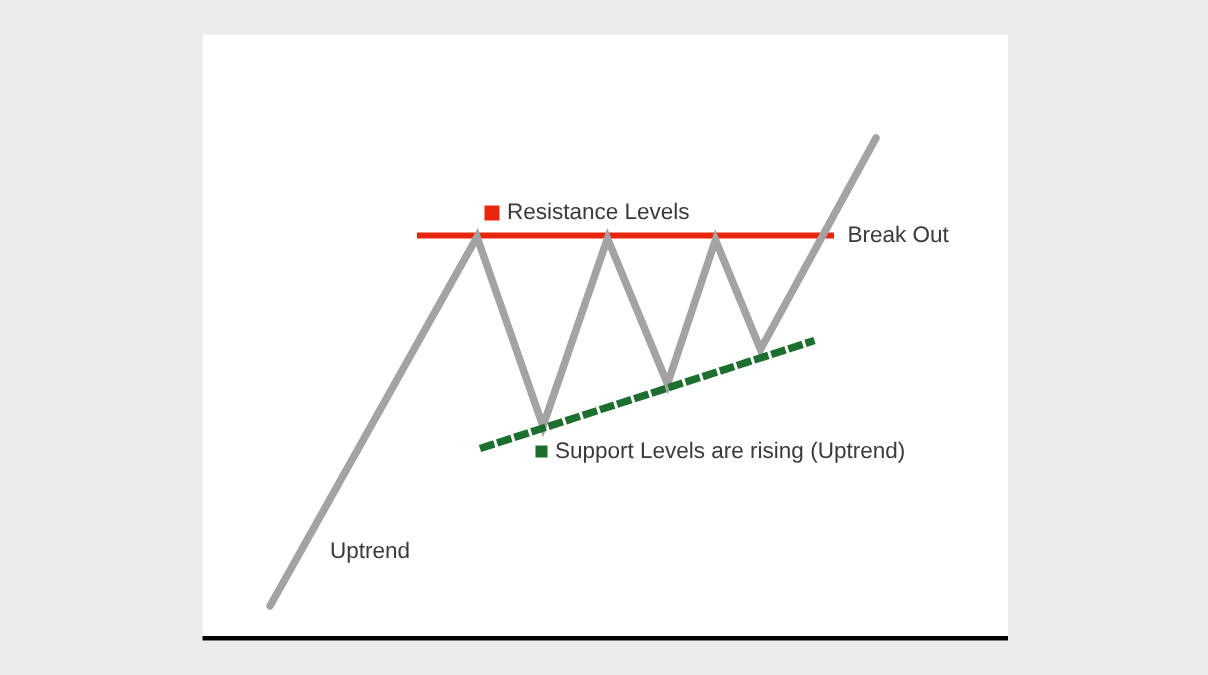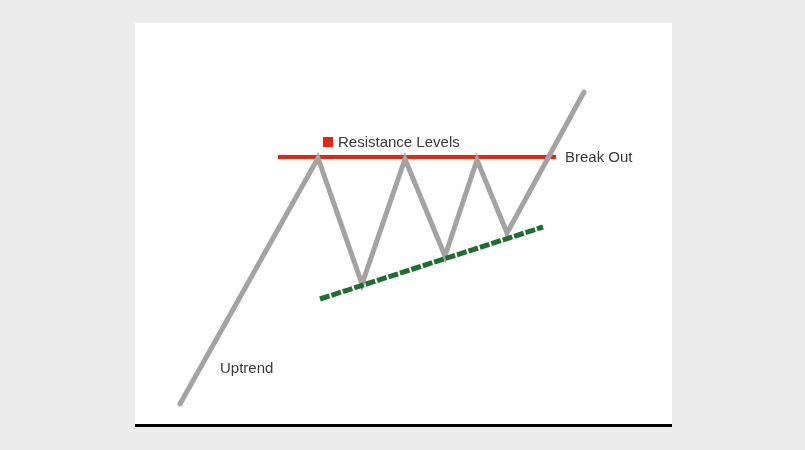--- a/index.html
+++ b/index.html
@@ -68,19 +68,23 @@
 
     <div class="anno anno-resistance" style="color: rgb(58, 58, 58);">
       <span class="marker lg" style="background: rgb(232, 38, 13);"></span>
       <span>Resistance Levels</span>
     </div>
 
     <div class="anno anno-breakout" style="color: rgb(58, 58, 58);">
       <span>Break Out</span>
     </div>
 
+    <div class="anno anno-support" style="color: rgb(58, 58, 58);">
+      <span class="marker sm" style="background: rgb(29, 111, 47);"></span>
+      <span>Support Levels are rising (Uptrend)</span>
+    </div>
 
     <div class="anno anno-uptrend" style="color: rgb(58, 58, 58);">
       <span>Uptrend</span>
     </div>
 
   </div>
 </div>
 
 </body></html>

